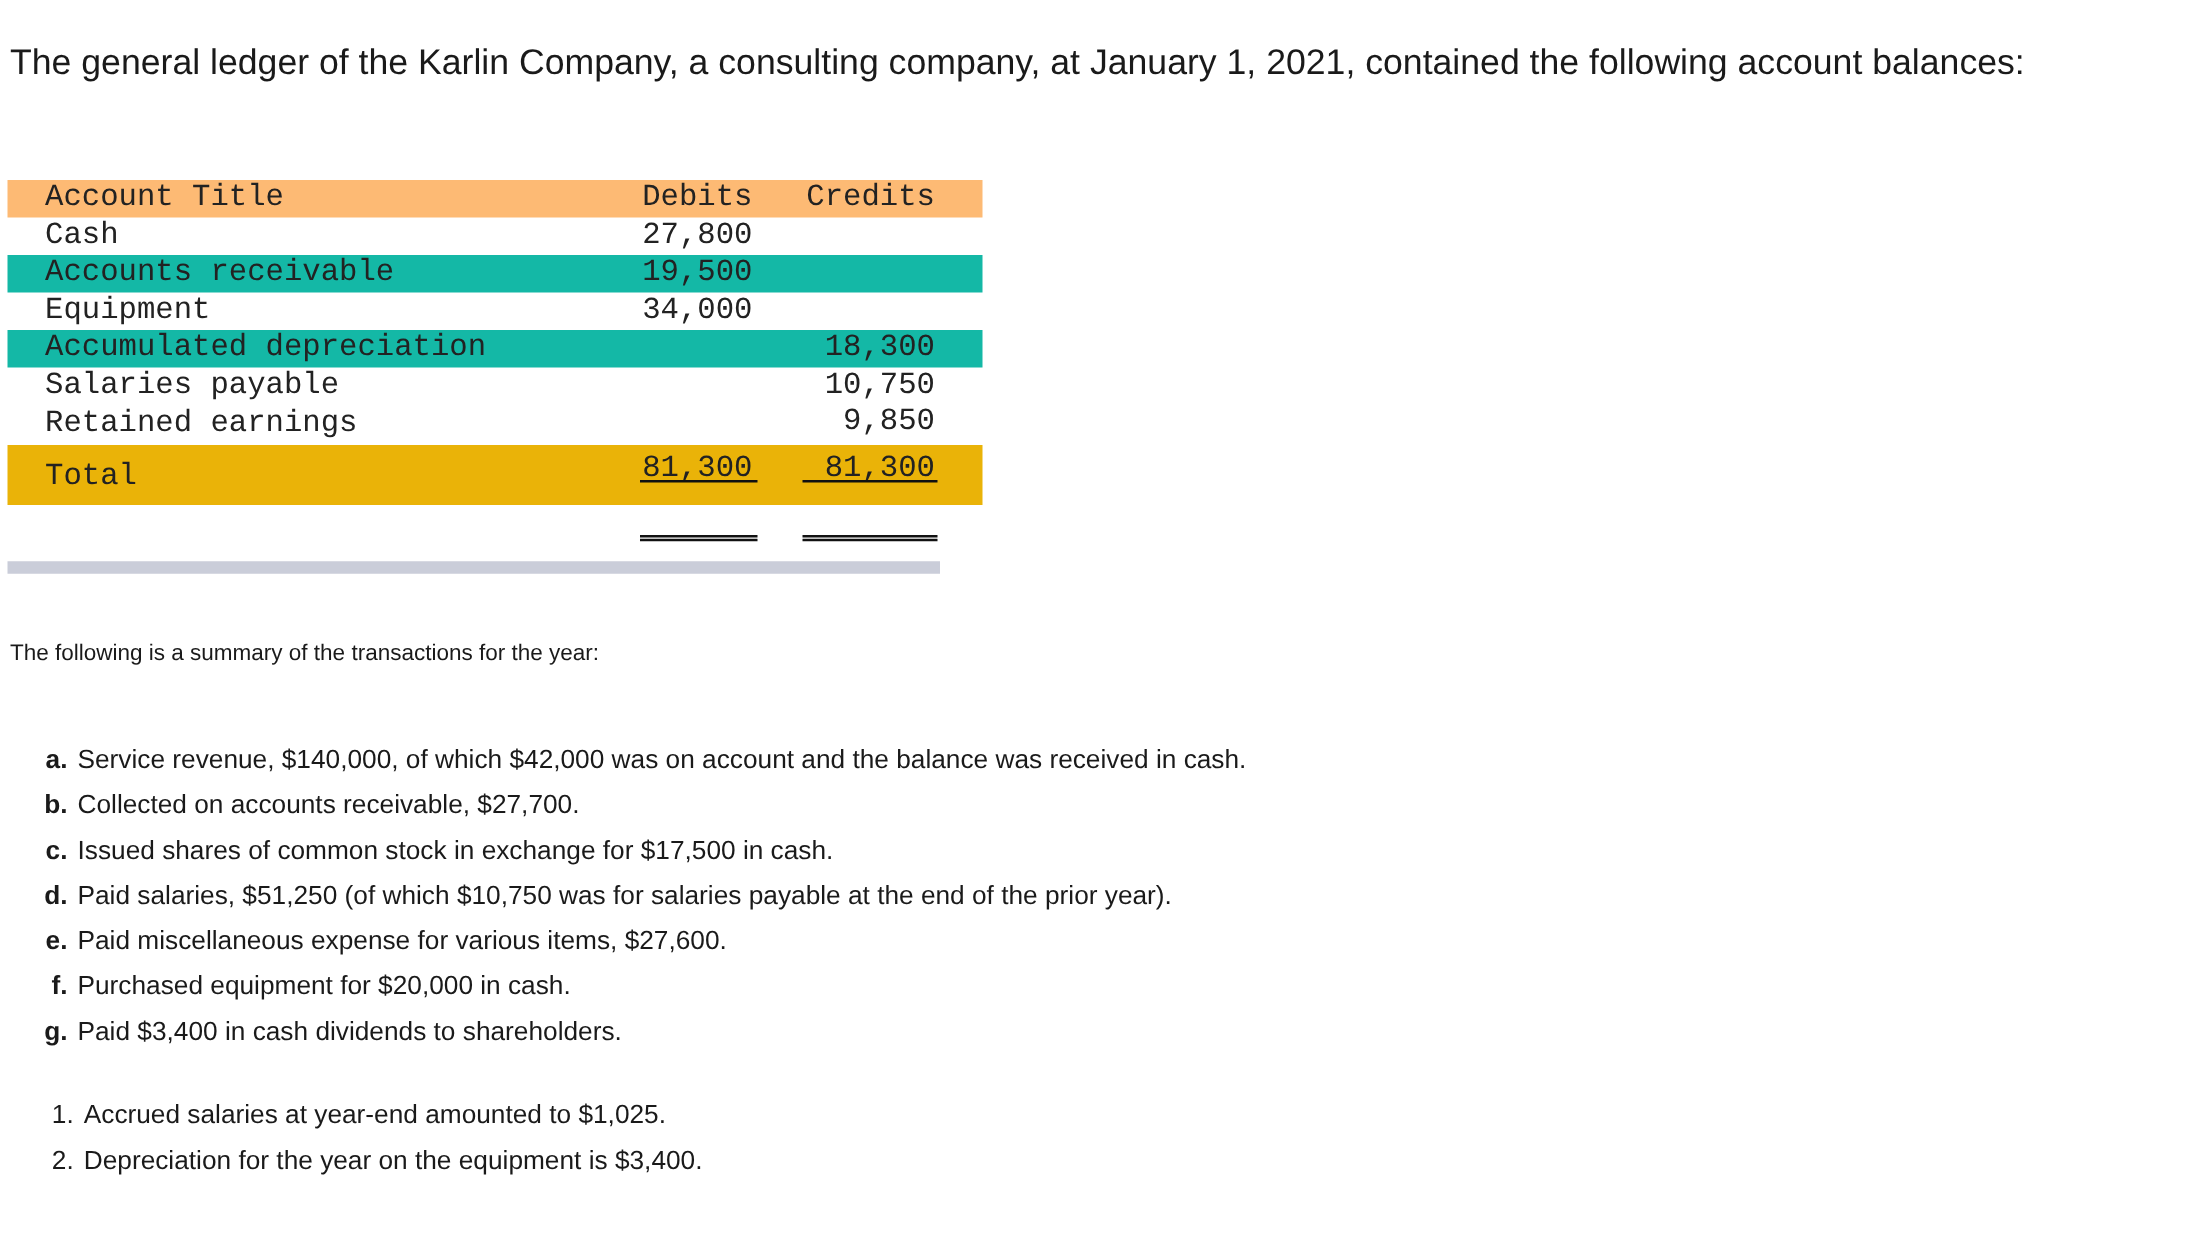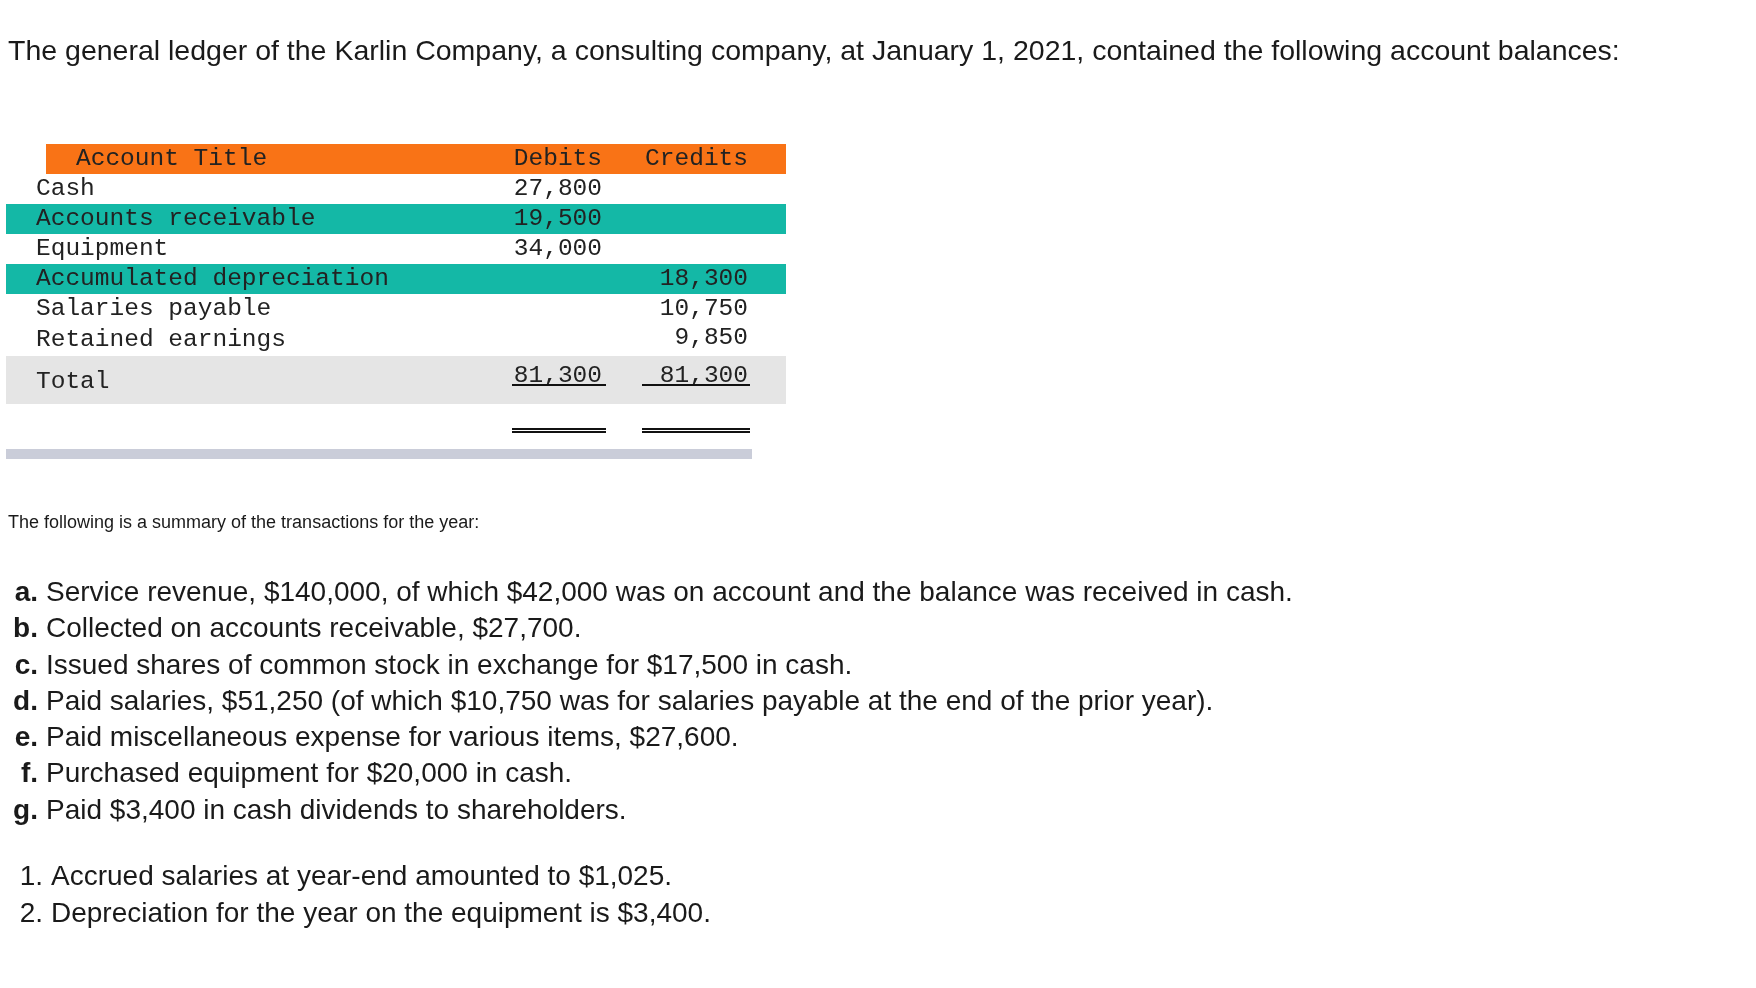--- a/index.html
+++ b/index.html
@@ -12,41 +12,41 @@
     position: absolute; left: 8px; top: 33px; width: 1700px;
     font-size: 28.5px; line-height: 35px; margin: 0;
   }
   .ledger {
     position: absolute; left: 6px; top: 144px; width: 780px;
     font-family: "Liberation Mono", "DejaVu Sans Mono", monospace;
     font-size: 24.5px; color: #222;
   }
   .row { position: relative; height: 30px; }
   .row.alt { background: #14b8a6; }
-  .row.head { background: #f97316; height: 30px; margin-left: 40px; }
-  .row.total { background: #e5e5e5; height: 48px; }
+  .row.head { background: #fdba74; height: 30px; }
+  .row.total { background: #eab308; height: 48px; }
   .cell { position: absolute; top: 0; line-height: 30px; white-space: pre; }
   .title-cell { left: 30px; }
   .deb { right: 184px; text-align: center; }
   .cred { right: 38px; text-align: right; }
   .total .cell { line-height: 48px; top: 0; }
   .ul-single { position: absolute; height: 2px; background: #111; top: 240px; }
   .ul-double { position: absolute; height: 5px; top: 284px;
     border-top: 2px solid #111; border-bottom: 2px solid #111; box-sizing: border-box; }
   .bottom-bar {
     position: absolute; left: 6px; top: 449px; width: 746px; height: 10px;
     background: #cacdd9;
   }
   .summary-head {
     position: absolute; left: 8px; top: 505px; margin: 0;
     font-size: 18px; line-height: 35px;
   }
   .tx-list, .adj-list {
-    position: absolute; margin: 0; padding: 0; list-style: none;
-    font-size: 28px;
+    position: absolute; margin: 16px; padding: 0; list-style: none;
+    font-size: 21px;
   }
   .tx-list { left: 0; top: 574px; }
   .tx-list li { height: 36.3px; line-height: 36.3px; position: relative; white-space: nowrap; }
   .tx-list .lbl { display: inline-block; width: 38px; text-align: right; font-weight: bold; margin-right: 8px; }
   .adj-list { left: 0; top: 858px; }
   .adj-list li { height: 36.5px; line-height: 36.5px; white-space: nowrap; }
   .adj-list .lbl { display: inline-block; width: 43px; text-align: right; margin-right: 8px; }
 </style>
 </head>
 <body>

